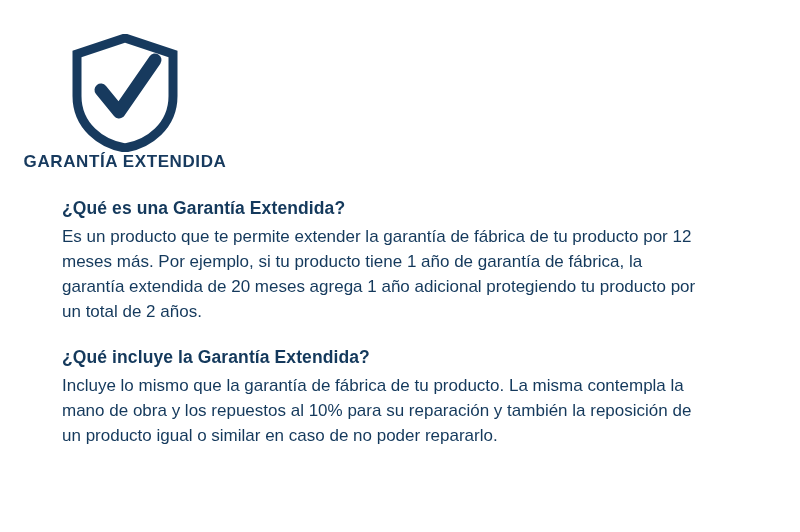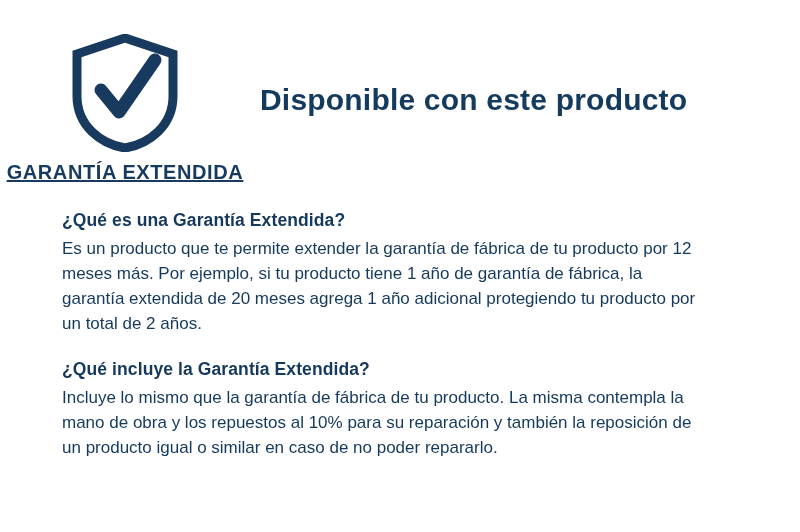--- a/index.html
+++ b/index.html
@@ -32,27 +32,25 @@
     display: flex;
     flex-direction: column;
     align-items: center;
   }
   .shield-wrap {
     width: 112px;
     height: 118px;
     display: block;
   }
   .badge-caption {
-    margin-top: 9px;
-    font-size: 20px;
+    font-size: 17px;
     font-weight: bold;
     letter-spacing: 0.6px;
     color: #173a5e;
     white-space: nowrap;
-    text-decoration: underline;
   }
   .header-title {
     flex: 1;
     font-size: 30px;
     font-weight: bold;
     color: #143a5e;
     letter-spacing: 0.2px;
     padding-left: 10px;
     padding-bottom: 18px;
   }
@@ -92,21 +90,20 @@
     <div class="badge-block">
       <span class="shield-wrap">
         <svg viewBox="0 0 112 118" width="112" height="118" aria-hidden="true">
           <path d="M56 4 L104 20 V62 C104 92 80 110 56 114 C32 110 8 92 8 62 V20 Z" fill="none" stroke="#173a5e" stroke-width="9"></path>
           <path d="M32 56 L50 78 L86 26" fill="none" stroke="#173a5e" stroke-width="13" stroke-linecap="round" stroke-linejoin="round"></path>
         </svg>
       </span>
       <div class="badge-caption">GARANTÍA EXTENDIDA</div>
     </div>
 
-    <div class="header-title">Disponible con este producto</div>
   </div>
 
   <div class="content">
 
     <div class="section">
       <h2 class="q-heading">¿Qué es una Garantía Extendida?</h2>
       <p class="q-body">Es un producto que te permite extender la garantía de fábrica de tu producto por 12 meses más. Por ejemplo, si tu producto tiene 1 año de garantía de fábrica, la garantía extendida de 20 meses agrega 1 año adicional protegiendo tu producto por un total de 2 años.</p>
     </div>
 
     <div class="section">

